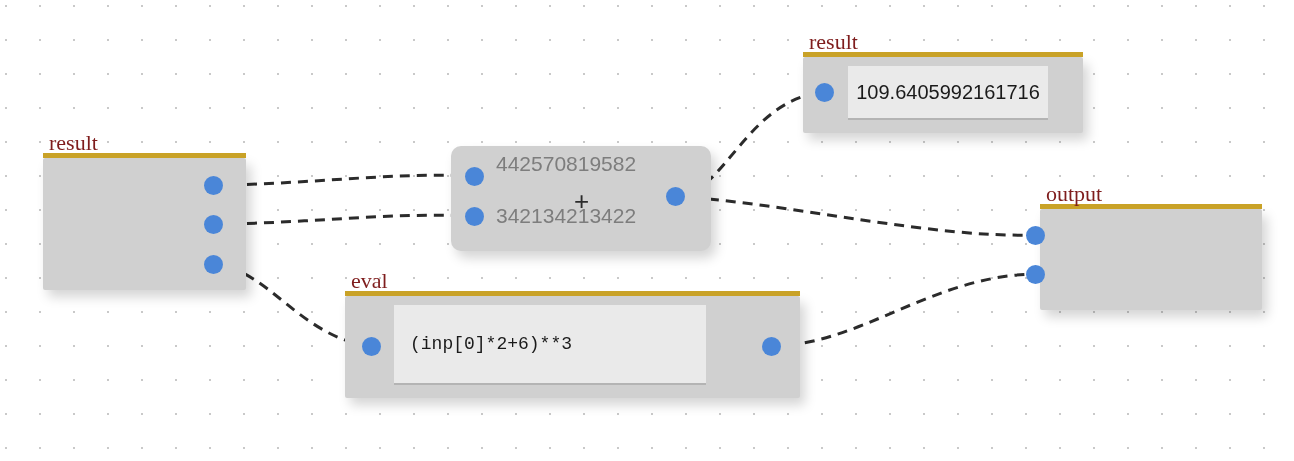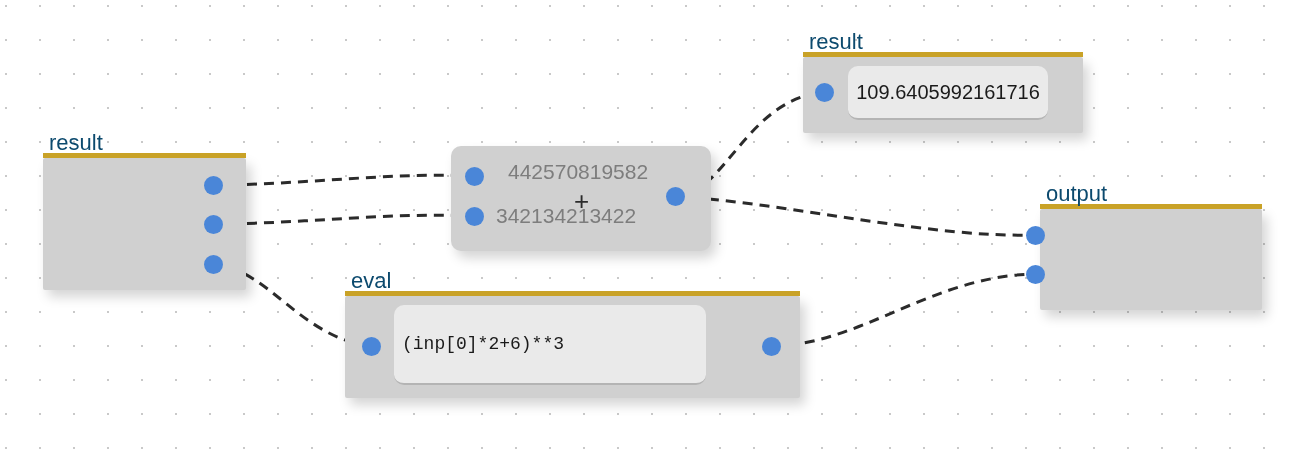--- a/index.html
+++ b/index.html
@@ -41,23 +41,24 @@
   .node {
     position: absolute;
     z-index: 10;
   }
   .node-title {
     position: absolute;
     bottom: 100%;
     left: 6px;
     font-size: 22px;
     line-height: 26px;
-    color: #0c4a6e;
+    color: #7f1d1d;
     white-space: nowrap;
     padding-bottom: 2px;
+    font-family: Liberation Serif, serif;
   }
   .node-box {
     position: relative;
     width: 100%;
     height: 100%;
     background: #d0d0d0;
     border-radius: 2px;
     box-shadow: 5px 7px 12px rgba(0,0,0,0.17);
   }
   .node-box.titled::before {
@@ -86,21 +87,20 @@
 
   
   .value-field {
     position: absolute;
     background: #eaeaea;
     border-bottom: 2px solid #b4b4b4;
     display: flex;
     align-items: center;
     justify-content: center;
     color: #1a1a1a;
-    border-radius: 10px;
   }
   .value-field.num { font-size: 20px; }
   .value-field.code {
     font-family: "Liberation Mono", monospace;
     font-size: 18px;
     justify-content: flex-start;
     padding-left: 16px;
     box-sizing: border-box;
   }
 
@@ -154,26 +154,26 @@
       <div class="node" style="left: 1040px; top: 209px; width: 222px; height: 101px;">
         <div class="node-box titled">
           <div class="node-title">output</div>
         </div>
       </div>
     </div>
 
 <div class="port" style="left: 213px; top: 185px;"></div>
     <div class="port" style="left: 213px; top: 224px;"></div>
     <div class="port" style="left: 213px; top: 264px;"></div>
-    <div class="op-row" style="left: 496px; top: 160px; z-index: 15; margin-left: 12px;">442570819582</div>
+    <div class="op-row" style="left: 496px; top: 152px; z-index: 15;">442570819582</div>
     <div class="op-row" style="left: 496px; top: 204px; z-index: 15;">342134213422</div>
     <div class="op-symbol" style="left: 574px; top: 187.5px; z-index: 16;">+</div>
     <div class="port" style="left: 474px; top: 176px;"></div>
     <div class="port" style="left: 474px; top: 216px;"></div>
     <div class="port" style="left: 675px; top: 196px;"></div>
     <div class="value-field num" style="left: 848px; top: 66px; width: 200px; height: 52px; position: absolute; z-index: 15;">109.6405992161716</div>
     <div class="port" style="left: 824px; top: 92px;"></div>
-    <div class="value-field code" style="left: 394px; top: 305px; width: 312px; height: 80px; position: absolute; z-index: 15; padding-left: 8px;">(inp[0]*2+6)**3</div>
+    <div class="value-field code" style="left: 394px; top: 305px; width: 312px; height: 80px; position: absolute; z-index: 15;">(inp[0]*2+6)**3</div>
     <div class="port" style="left: 371px; top: 346px;"></div>
     <div class="port" style="left: 771px; top: 346px;"></div>
     <div class="port" style="left: 1035px; top: 235px;"></div>
     <div class="port" style="left: 1035px; top: 274px;"></div>
   </div>
 
 </body></html>

